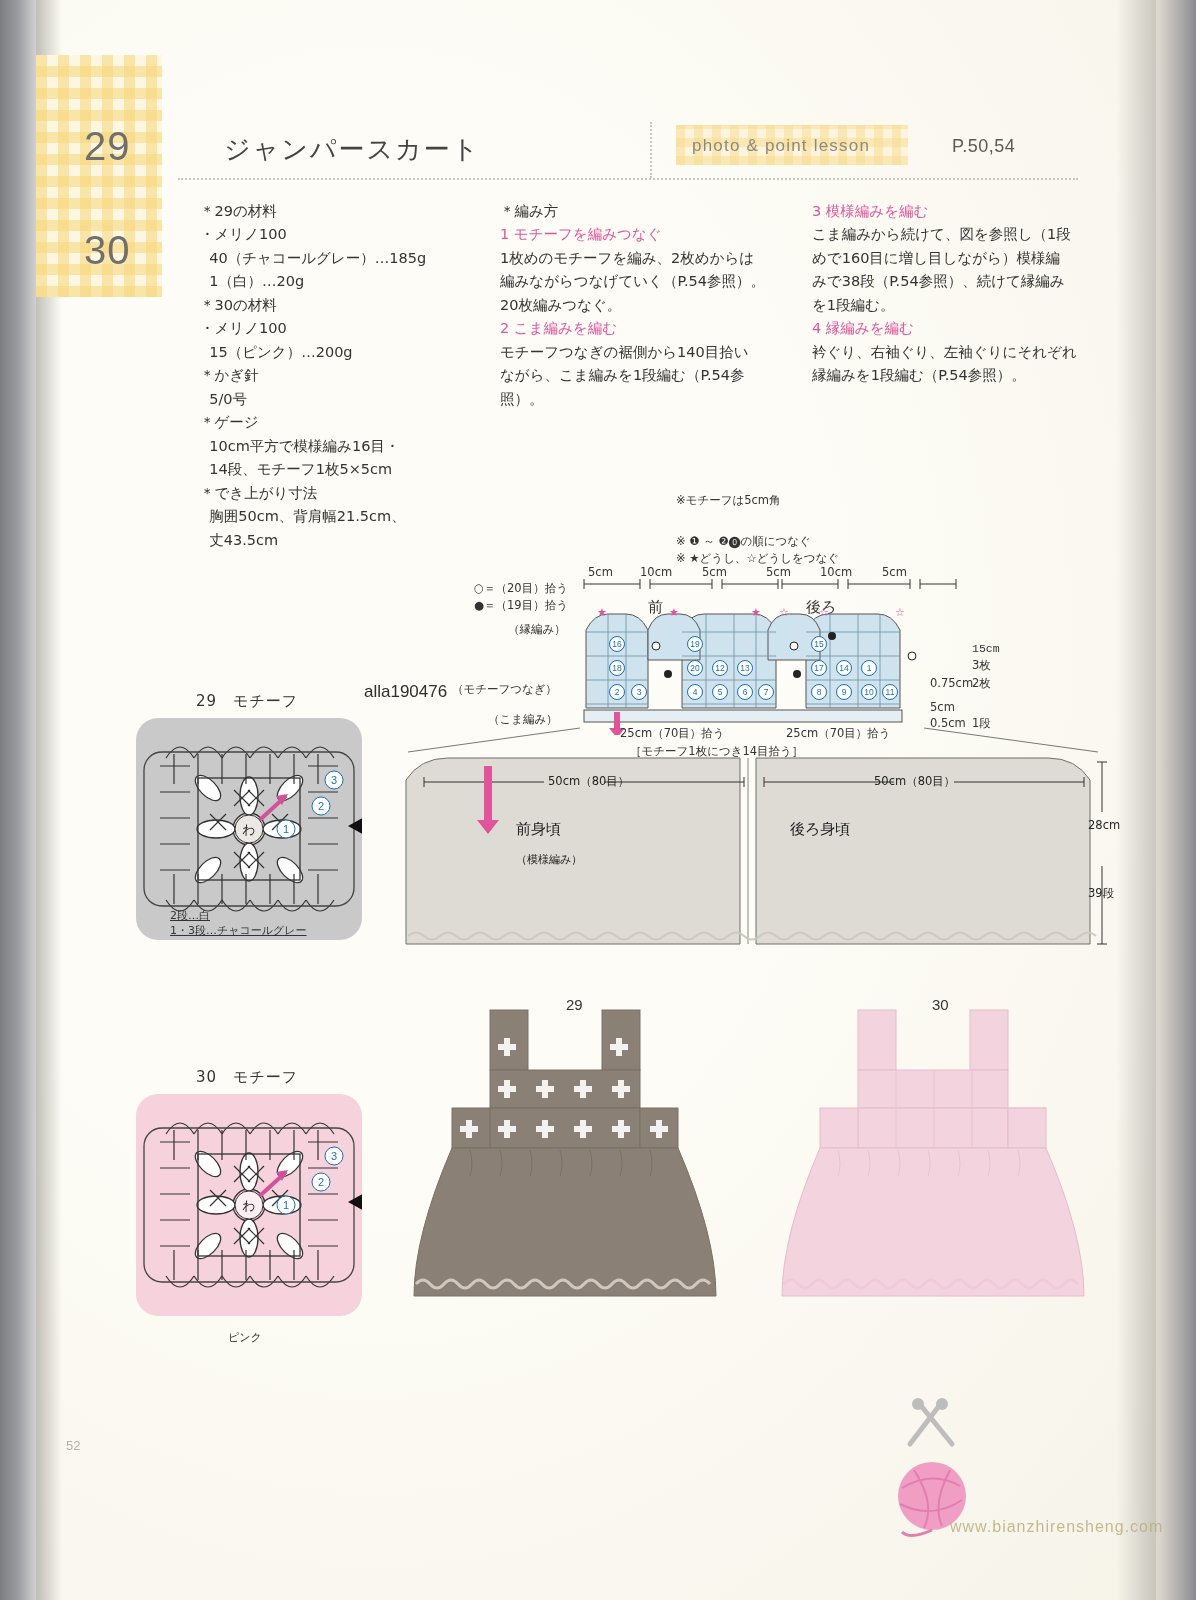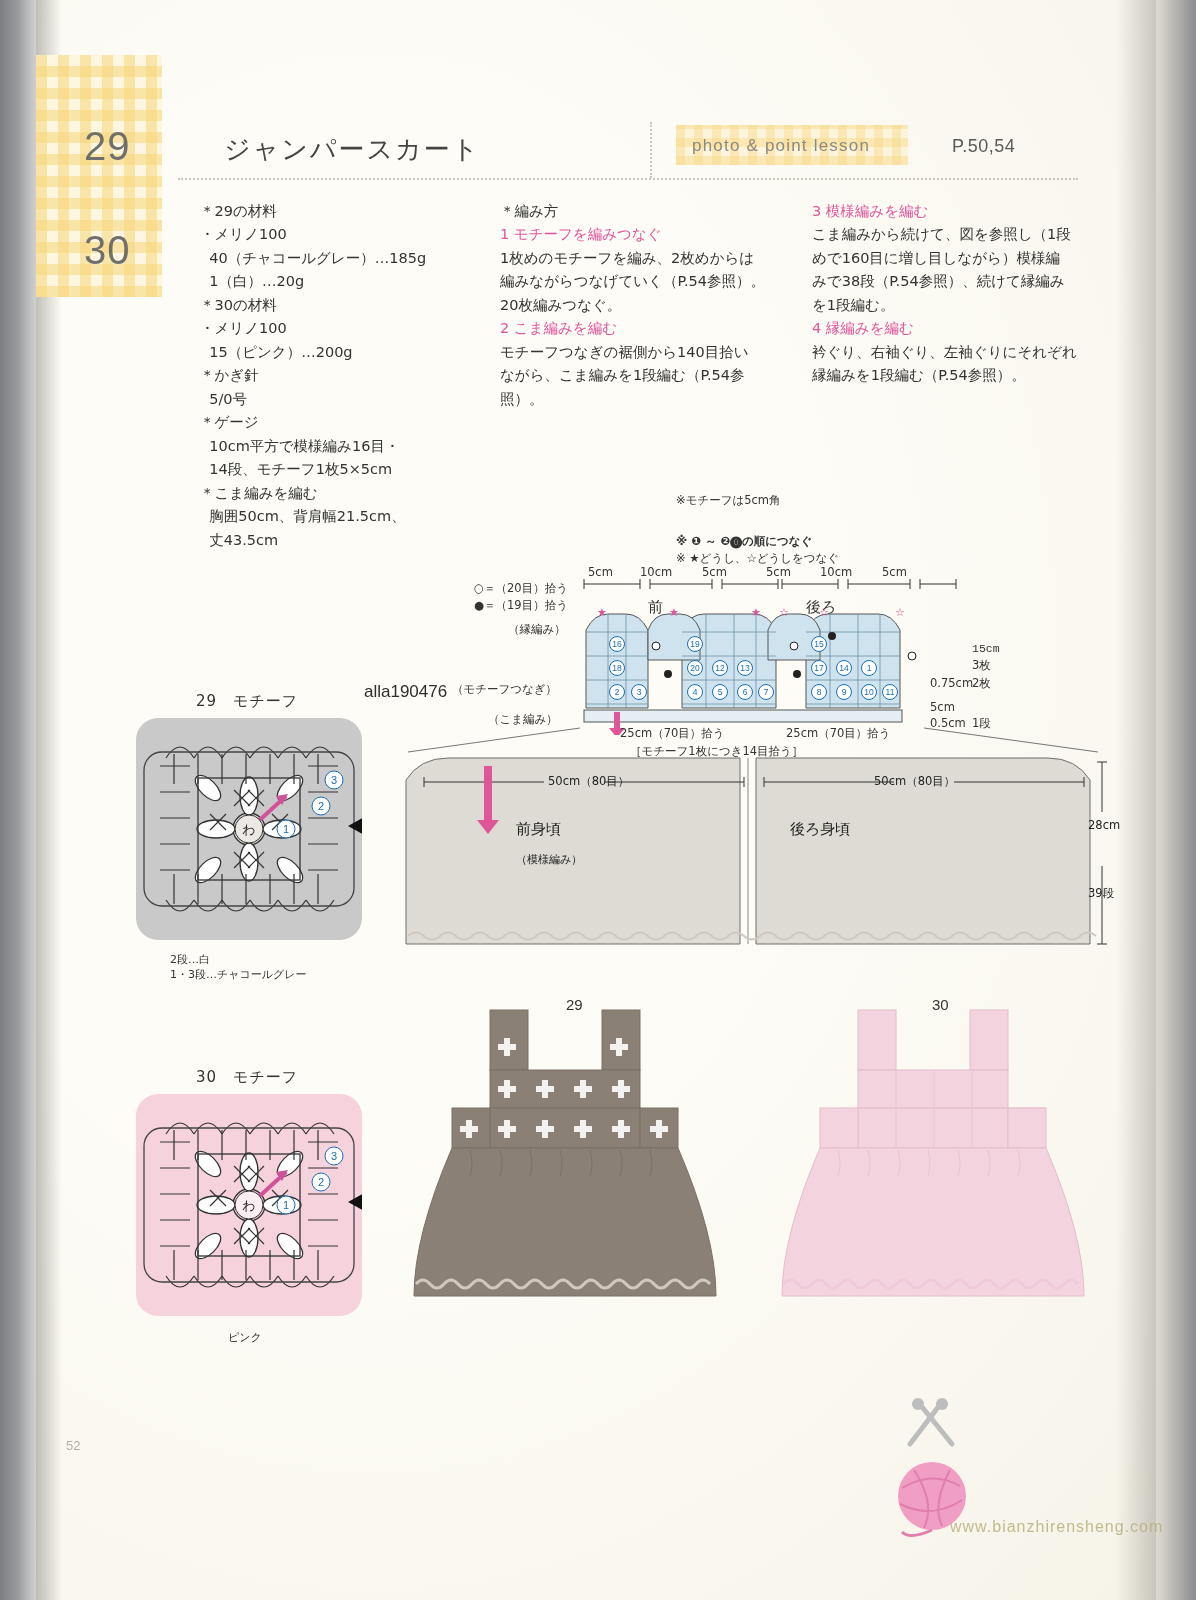--- a/index.html
+++ b/index.html
@@ -260,21 +260,21 @@
   <div class="ln">  40（チャコールグレー）…185g</div>
   <div class="ln">  1（白）…20g</div>
   <div class="ln">＊30の材料</div>
   <div class="ln">・メリノ100</div>
   <div class="ln">  15（ピンク）…200g</div>
   <div class="ln">＊かぎ針</div>
   <div class="ln">  5/0号</div>
   <div class="ln">＊ゲージ</div>
   <div class="ln">  10cm平方で模様編み16目・</div>
   <div class="ln">  14段、モチーフ1枚5×5cm</div>
-  <div class="ln">＊こま編みを編む</div>
+  <div class="ln">＊でき上がり寸法</div>
   <div class="ln">  胸囲50cm、背肩幅21.5cm、</div>
   <div class="ln">  丈43.5cm</div>
 </div>
 
 <div class="col" id="col2">
   <div class="ln">＊編み方</div>
   <div class="ln hdg">1 モチーフを編みつなぐ</div>
   <div class="ln">1枚めのモチーフを編み、2枚めからは</div>
   <div class="ln">編みながらつなげていく（P.54参照）。</div>
   <div class="ln">20枚編みつなぐ。</div>
@@ -361,21 +361,21 @@
     <circle cx="185" cy="88" r="9" fill="#fff" stroke="#1a6fb5"></circle>
       <text x="185" y="92" text-anchor="middle">2</text>
     <circle cx="198" cy="62" r="9" fill="#fff" stroke="#1a6fb5"></circle>
       <text x="198" y="66" text-anchor="middle">3</text>
   </g>
   <g>
     <path d="M212 108 l18 -10 l0 20 z" fill="#111"></path>
     <path d="M206 80 l18 -9 l0 18 z" fill="#111" opacity="0"></path>
   </g>
 </svg>
-<div class="motif-caption" style="left:170px; top:952px;">2段…白
+<div class="motif-caption" style="left:170px; top:908px;text-decoration:underline;">2段…白
 1・3段…チャコールグレー</div>
 
 <div class="motif-title" style="left:196px; top:1068px;">30　モチーフ</div>
 <div class="motif-box motif-pink" style="left:136px; top:1094px; width:226px; height:222px;"></div>
 <svg class="motif-svg" style="left:136px; top:1094px;" width="226" height="222" viewBox="0 0 226 222">
   <g stroke="#333" fill="none" stroke-width="1.3">
     <circle cx="113" cy="111" r="16" fill="#f0c7d4"></circle>
     <ellipse cx="113" cy="78" rx="9" ry="19" fill="#fff"></ellipse>
     <ellipse cx="113" cy="144" rx="9" ry="19" fill="#fff"></ellipse>
     <ellipse cx="80" cy="111" rx="19" ry="9" fill="#fff"></ellipse>
@@ -425,21 +425,21 @@
     <circle cx="185" cy="88" r="9" fill="#fff" stroke="#1a6fb5"></circle>
       <text x="185" y="92" text-anchor="middle">2</text>
     <circle cx="198" cy="62" r="9" fill="#fff" stroke="#1a6fb5"></circle>
       <text x="198" y="66" text-anchor="middle">3</text>
   </g>
   <path d="M212 108 l18 -10 l0 20 z" fill="#111"></path>
 </svg>
 <div class="motif-caption" style="left:228px; top:1330px;">ピンク</div>
 
 <div class="sch-note" style="left:676px; top:492px;">※モチーフは5cm角</div>
-<div class="sch-note" style="left:676px; top:533px;font-weight:bold;">※ ❶ ～ ❷⓿の順につなぐ</div>
+<div class="sch-note" style="left:676px; top:533px;">※ ❶ ～ ❷⓿の順につなぐ</div>
 <div class="sch-note" style="left:676px; top:550px;">※ ★どうし、☆どうしをつなぐ</div>
 <div class="sch-note" style="left:474px; top:580px;">○＝（20目）拾う</div>
 <div class="sch-note" style="left:474px; top:597px;">●＝（19目）拾う</div>
 
 <svg style="position:absolute; left:560px; top:566px;" width="400" height="28">
   <g stroke="#333" stroke-width="1">
     <path d="M24 18 h56 M90 18 h62 M162 18 h56 M222 18 h56 M288 18 h62 M360 18 h36"></path>
     <path d="M24 13 v10 M80 13 v10 M90 13 v10 M152 13 v10 M162 13 v10 M218 13 v10 M222 13 v10 M278 13 v10 M288 13 v10 M350 13 v10 M360 13 v10 M396 13 v10"></path>
   </g>
 </svg>

